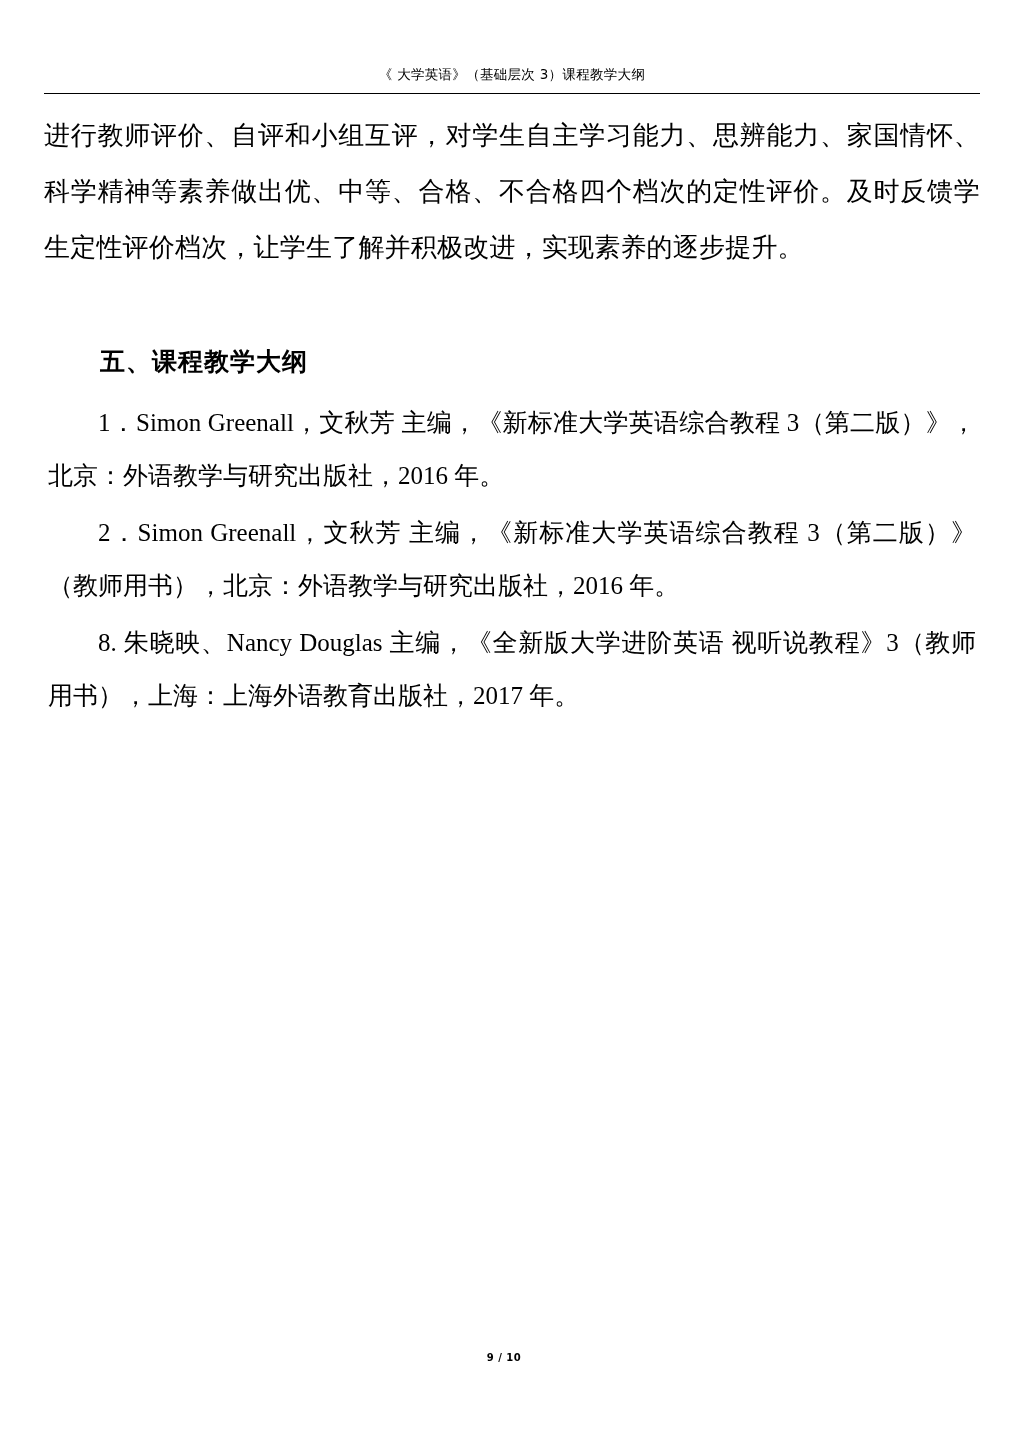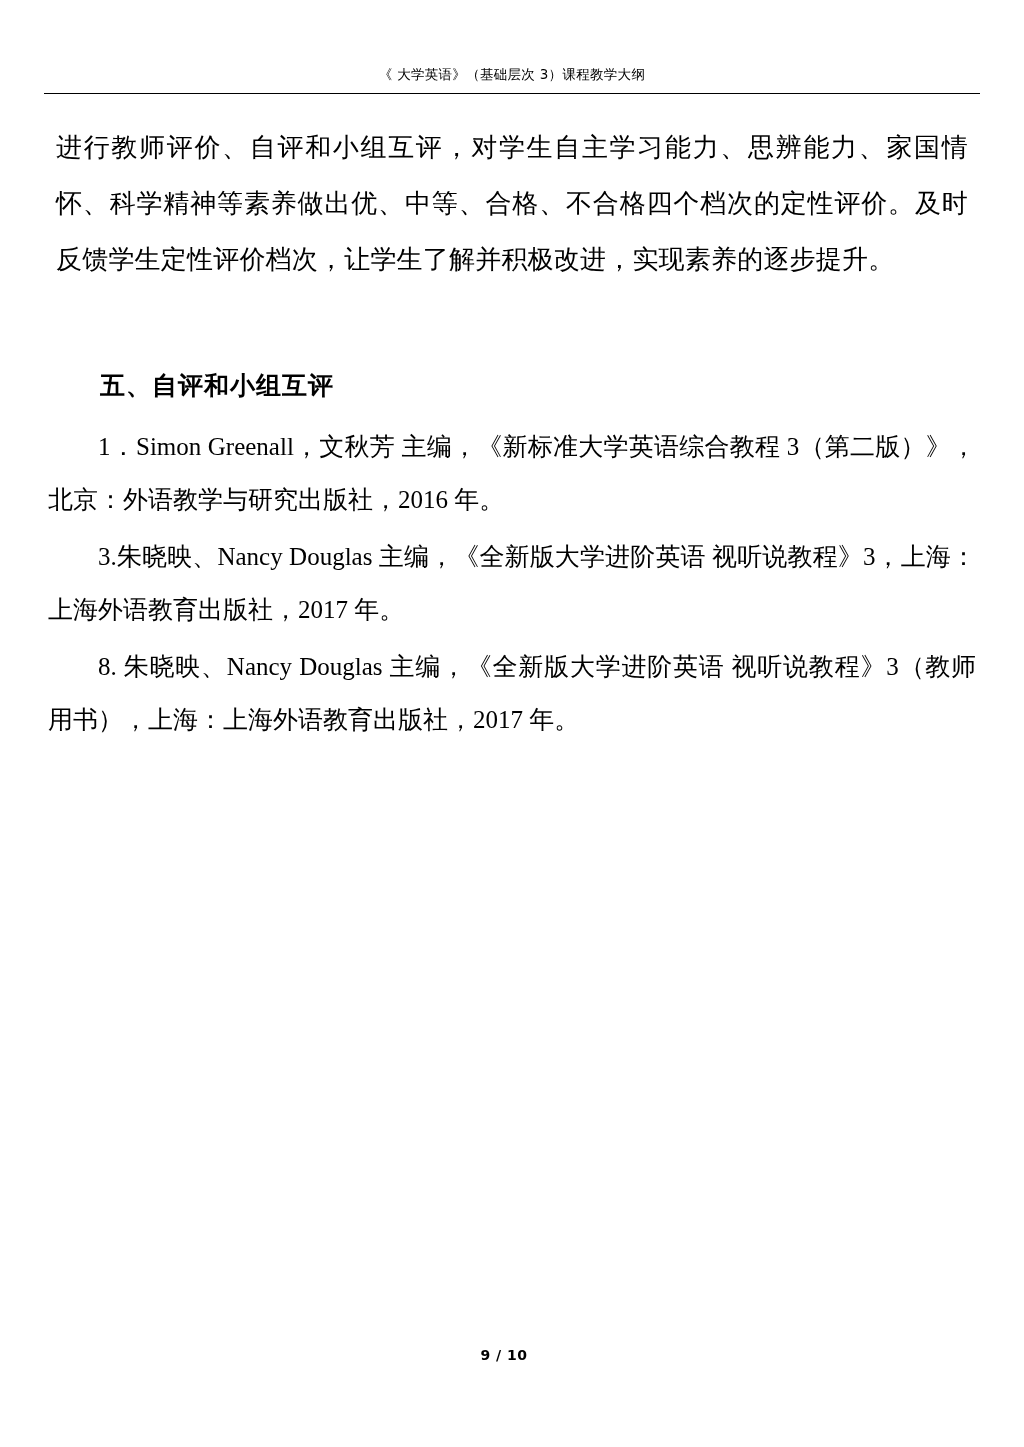--- a/index.html
+++ b/index.html
@@ -32,21 +32,21 @@
     color: #000;
   }
   .header-rule {
     border-bottom: 1.2px solid #000;
     margin: 0 0 0 0;
   }
   .body-block {
     padding-top: 14px;
   }
   p.para {
-    margin: 12px;
+    margin: 0;
     font-size: 26px;
     line-height: 56px;
     text-align: justify;
     text-justify: inter-ideograph;
     letter-spacing: 0.2px;
   }
   .section-title {
     margin: 0;
     padding-top: 62px;
     padding-bottom: 6px;
@@ -65,38 +65,38 @@
     text-justify: inter-ideograph;
     text-indent: 50px;
   }
   .footer {
     position: absolute;
     left: 0;
     right: 16px;
     bottom: 84px;
     text-align: center;
     font-family: "DejaVu Sans", "Liberation Sans", sans-serif;
-    font-size: 14px;
+    font-size: 10px;
     font-weight: bold;
     letter-spacing: 0.5px;
   }
 </style>
 </head>
 <body>
 
 <div class="page">
 
   <div class="header">《 大学英语》（基础层次 3）课程教学大纲</div>
   <div class="header-rule"></div>
 
   <div class="body-block">
     <p class="para">进行教师评价、自评和小组互评，对学生自主学习能力、思辨能力、家国情怀、科学精神等素养做出优、中等、合格、不合格四个档次的定性评价。及时反馈学生定性评价档次，让学生了解并积极改进，实现素养的逐步提升。</p>
 
-    <h2 class="section-title">五、自评和小组互评</h2>
+    <h2 class="section-title">五、课程教学大纲</h2>
 
     <p class="ref">1．Simon Greenall，文秋芳  主编，《新标准大学英语综合教程 3（第二版）》，北京：外语教学与研究出版社，2016 年。</p>
-    <p class="ref">3.朱晓映、Nancy Douglas  主编，《全新版大学进阶英语 视听说教程》3，上海：上海外语教育出版社，2017 年。</p>
+    <p class="ref">2．Simon Greenall，文秋芳  主编，《新标准大学英语综合教程 3（第二版）》（教师用书），北京：外语教学与研究出版社，2016 年。</p>
     <p class="ref">8. 朱晓映、Nancy Douglas  主编，《全新版大学进阶英语 视听说教程》3（教师用书），上海：上海外语教育出版社，2017 年。</p>
   </div>
 
   <div class="footer">9 / 10</div>
 
 </div>
 
 </body></html>

